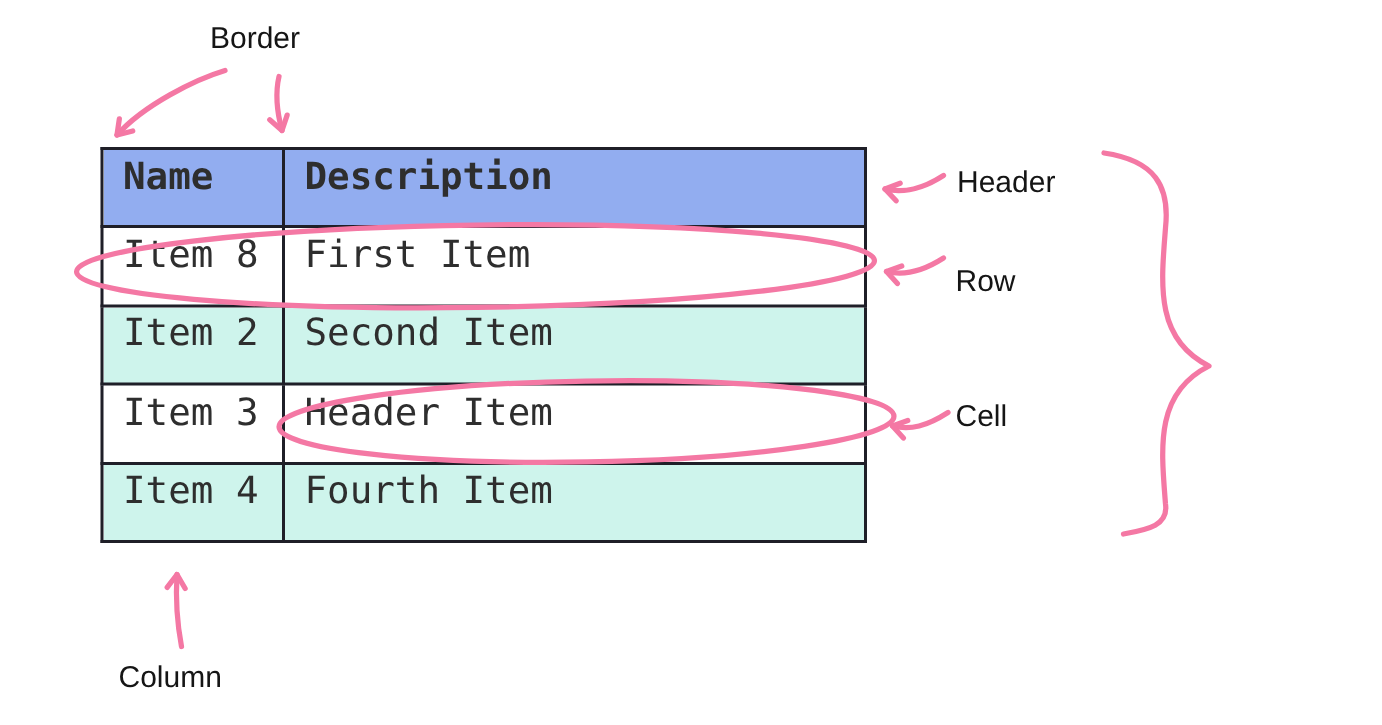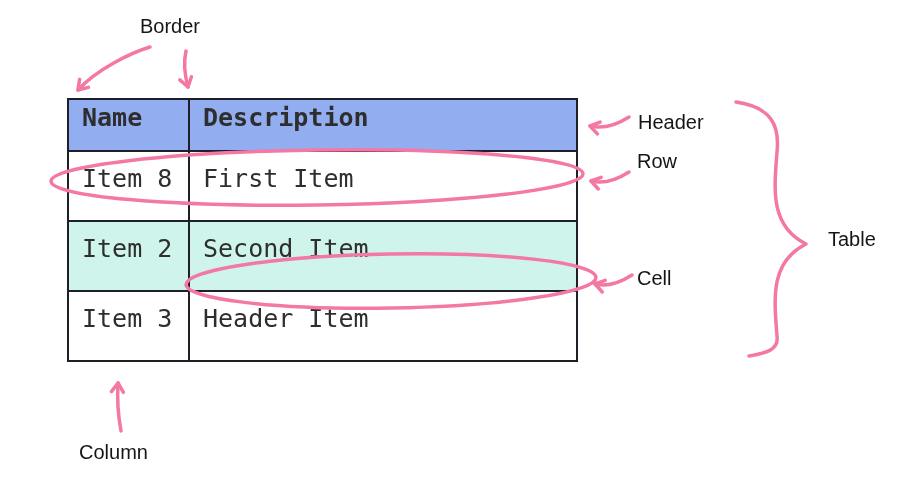--- a/index.html
+++ b/index.html
@@ -41,21 +41,21 @@
   .lbl {
     position:absolute;
     color:var(--label-text, #151515);
     font-size:20px;
     line-height:1.05;
     white-space:nowrap;
     z-index:3;
   }
   .lbl-border { left:140px; top:16px; }
   .lbl-header { left:638px; top:112px;text-align:right; }
-  .lbl-row    { left:637px; top:151px; }
+  .lbl-row    { left:637px; top:178px; }
   .lbl-cell   { left:637px; top:268px; }
   .lbl-table  { left:828px; top:229px; }
   .lbl-column { left:79px;  top:442px; }
 
   
   svg.overlay {
     position:absolute; left:0; top:0;
     width:921px; height:483px;
     z-index:2;
     pointer-events:none;
@@ -90,20 +90,24 @@
         <td>First Item</td>
       </tr>
       <tr class="alt">
         <td>Item 2</td>
         <td>Second Item</td>
       </tr>
       <tr>
         <td>Item 3</td>
         <td>Header Item</td>
       </tr>
+      <tr class="alt">
+        <td>Item 4</td>
+        <td>Fourth Item</td>
+      </tr>
     </tbody>
   </table>
 
   <svg class="overlay" viewBox="0 0 921 483" aria-hidden="true">
     <defs>
       <marker id="ah" markerUnits="userSpaceOnUse" markerWidth="20" markerHeight="20" refX="12" refY="9" orient="auto">
         <path d="M3 3 L12 9 L3 15" fill="none" stroke="var(--annotation, #f478a4)" stroke-width="3.2" stroke-linecap="round" stroke-linejoin="round"></path>
       </marker>
     </defs>
 
@@ -119,16 +123,15 @@
     <ellipse cx="391" cy="281" rx="205" ry="27" transform="rotate(-1 391 281)"></ellipse>
 
     <path d="M 736 102 C 770 107 780 124 777 152 C 774 190 770 226 806 244
              C 770 262 774 298 777 336 C 779 350 766 353 749 356"></path>
   </svg>
 
   <div class="lbl lbl-border">Border</div>
   <div class="lbl lbl-header">Header</div>
   <div class="lbl lbl-row">Row</div>
   <div class="lbl lbl-cell">Cell</div>
-  <div class="lbl lbl-table">Table</div>
   <div class="lbl lbl-column">Column</div>
 
 </div>
 
 </body></html>

